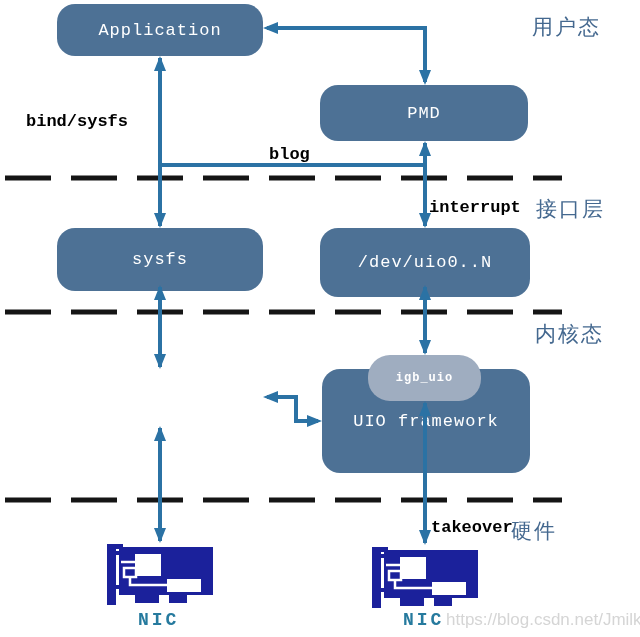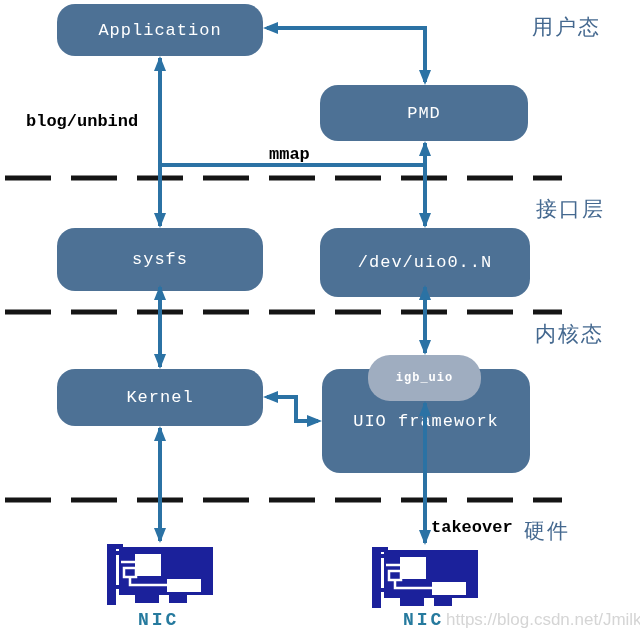--- a/index.html
+++ b/index.html
@@ -66,23 +66,20 @@
   </div>
 
   <div class="box" style="left:57px;top:228px;width:206px;height:63px">
     <span>sysfs</span>
   </div>
 
   <div class="box" style="left:320px;top:228px;width:210px;height:69px">
     <span>/dev/uio0..N</span>
   </div>
 
-  <div class="box" style="left:57px;top:369px;width:206px;height:57px">
-    <span>Kernel</span>
-  </div>
 
   <div class="box" style="left:322px;top:369px;width:208px;height:104px">
     <span>UIO framework</span>
   </div>
 
   <div class="box igb" style="left:368px;top:355px;width:113px;height:46px">
     <span>igb_uio</span>
   </div>
 
   <svg class="overlay" width="640" height="637" viewBox="0 0 640 637">
@@ -119,28 +116,29 @@
 
     <path class="conn" d="M425,403 V543"></path>
     <polygon class="head" points="425,401 419,416 431,416"></polygon>
     <polygon class="head" points="425,545 419,530 431,530"></polygon>
 
     <path class="conn" d="M267,397 H296 V421 H318"></path>
     <polygon class="head" points="263,397 278,391 278,403"></polygon>
     <polygon class="head" points="322,421 307,415 307,427"></polygon>
   </svg>
 
-  <div class="edge-label" style="left:26px;top:112px">blog/unbind</div>
-  <div class="edge-label" style="left:269px;top:145px">mmap</div>
+  <div class="edge-label" style="left:26px;top:112px">bind/sysfs</div>
+  <div class="edge-label" style="left:269px;top:145px">blog</div>
+  <div class="edge-label" style="left:429px;top:198px">interrupt</div>
   <div class="edge-label" style="left:431px;top:518px">takeover</div>
 
   <div class="layer-label" style="left:532px;top:13px">用户态</div>
   <div class="layer-label" style="left:535px;top:320px">内核态</div>
   <div class="layer-label" style="left:536px;top:195px">接口层</div>
-  <div class="layer-label" style="left:524px;top:517px">硬件</div>
+  <div class="layer-label" style="left:511px;top:517px">硬件</div>
 
   <svg class="nic-icon" style="left:107px;top:543px" width="106" height="64" viewBox="0 0 106 64">
     <rect class="nic-body" x="0" y="1" width="9" height="61"></rect>
     <rect class="nic-body" x="0" y="1" width="16" height="5"></rect>
     <rect class="nic-body" x="9" y="8" width="5" height="4"></rect>
     <rect class="nic-body" x="9" y="42" width="5" height="4"></rect>
     <rect class="nic-body" x="12" y="4" width="94" height="48"></rect>
     <rect class="nic-body" x="28" y="52" width="24" height="8"></rect>
     <rect class="nic-body" x="62" y="52" width="18" height="8"></rect>
     <rect class="nic-chip" x="28" y="11" width="26" height="22"></rect>

